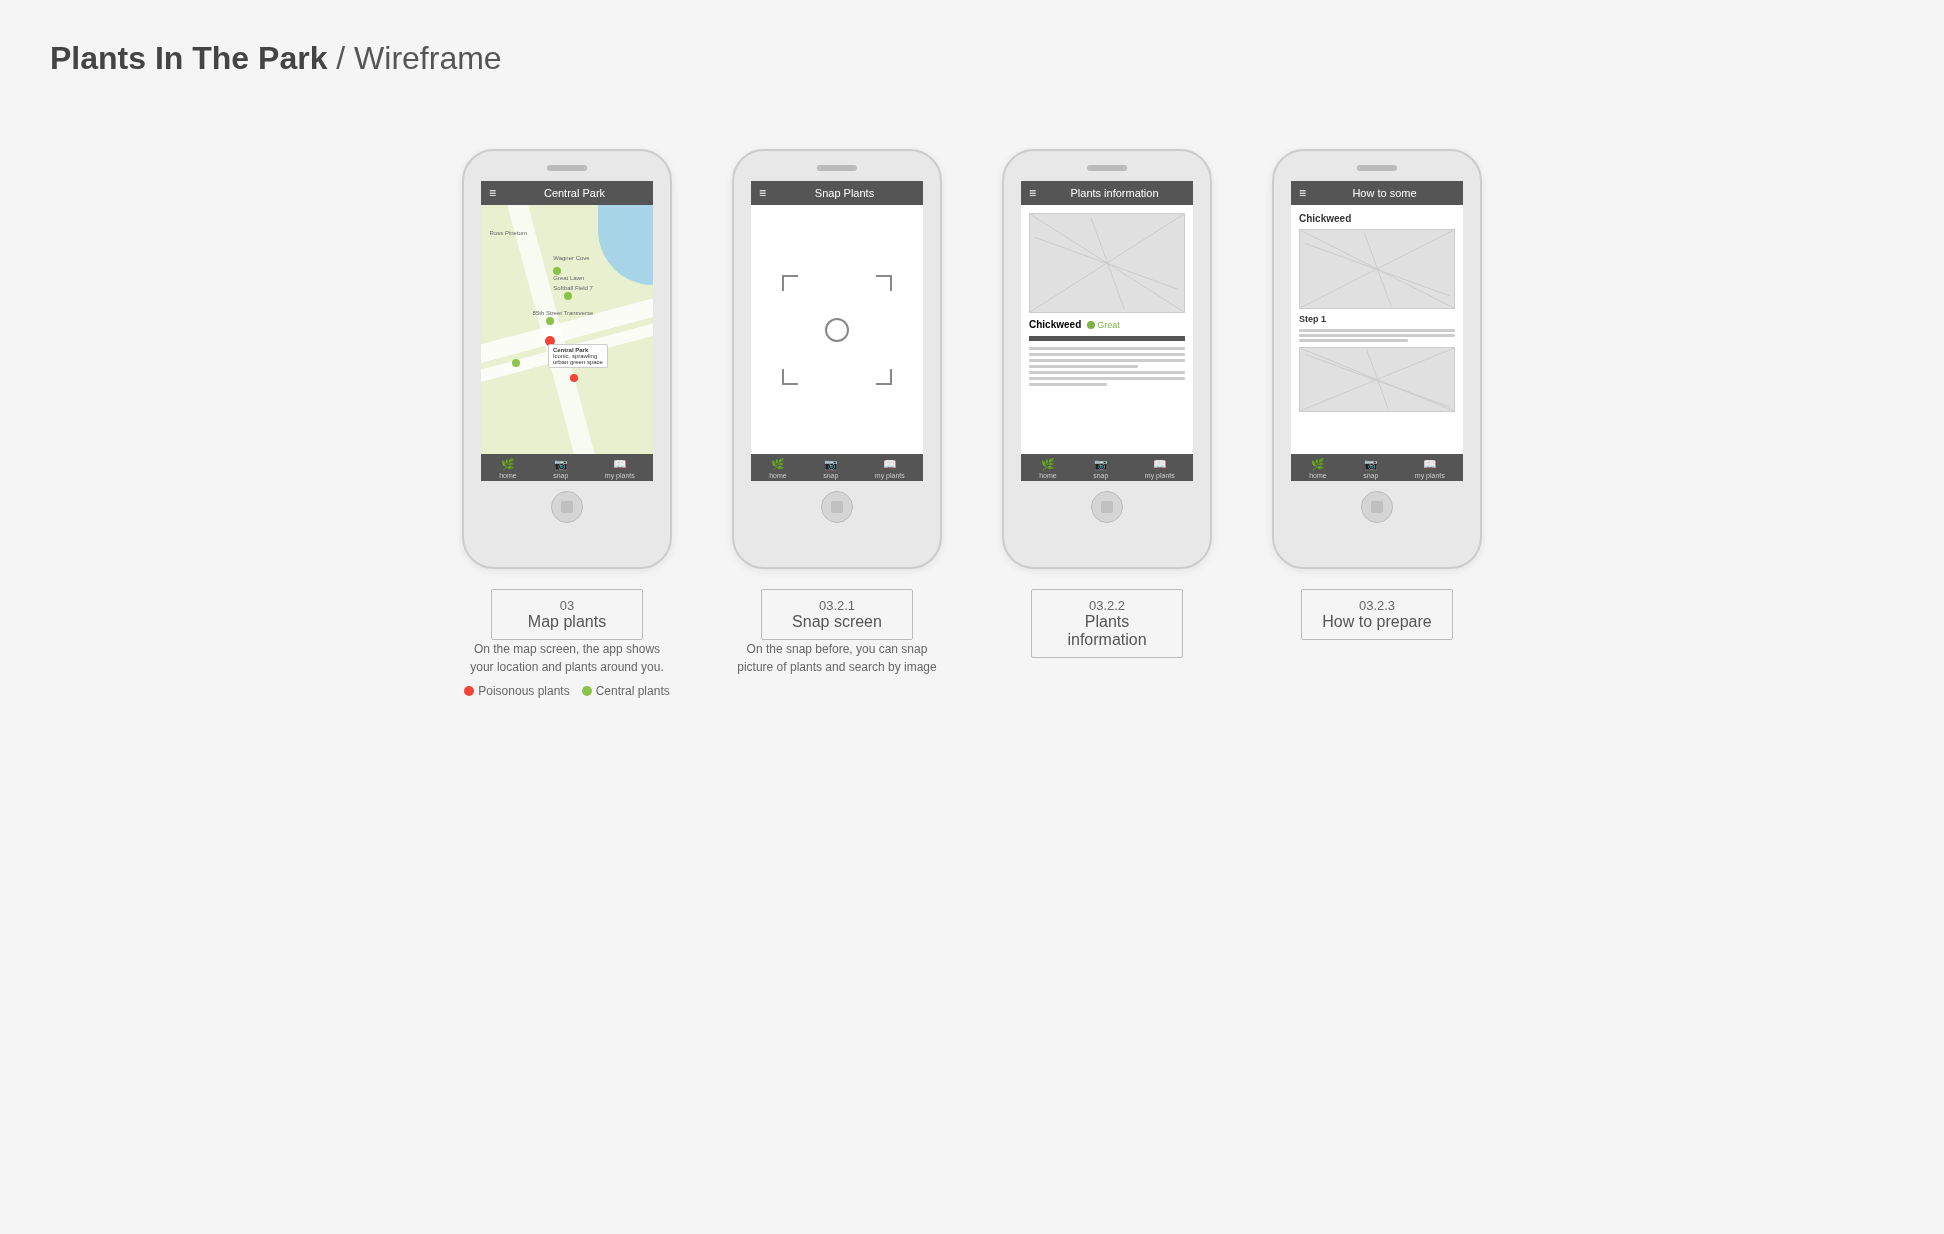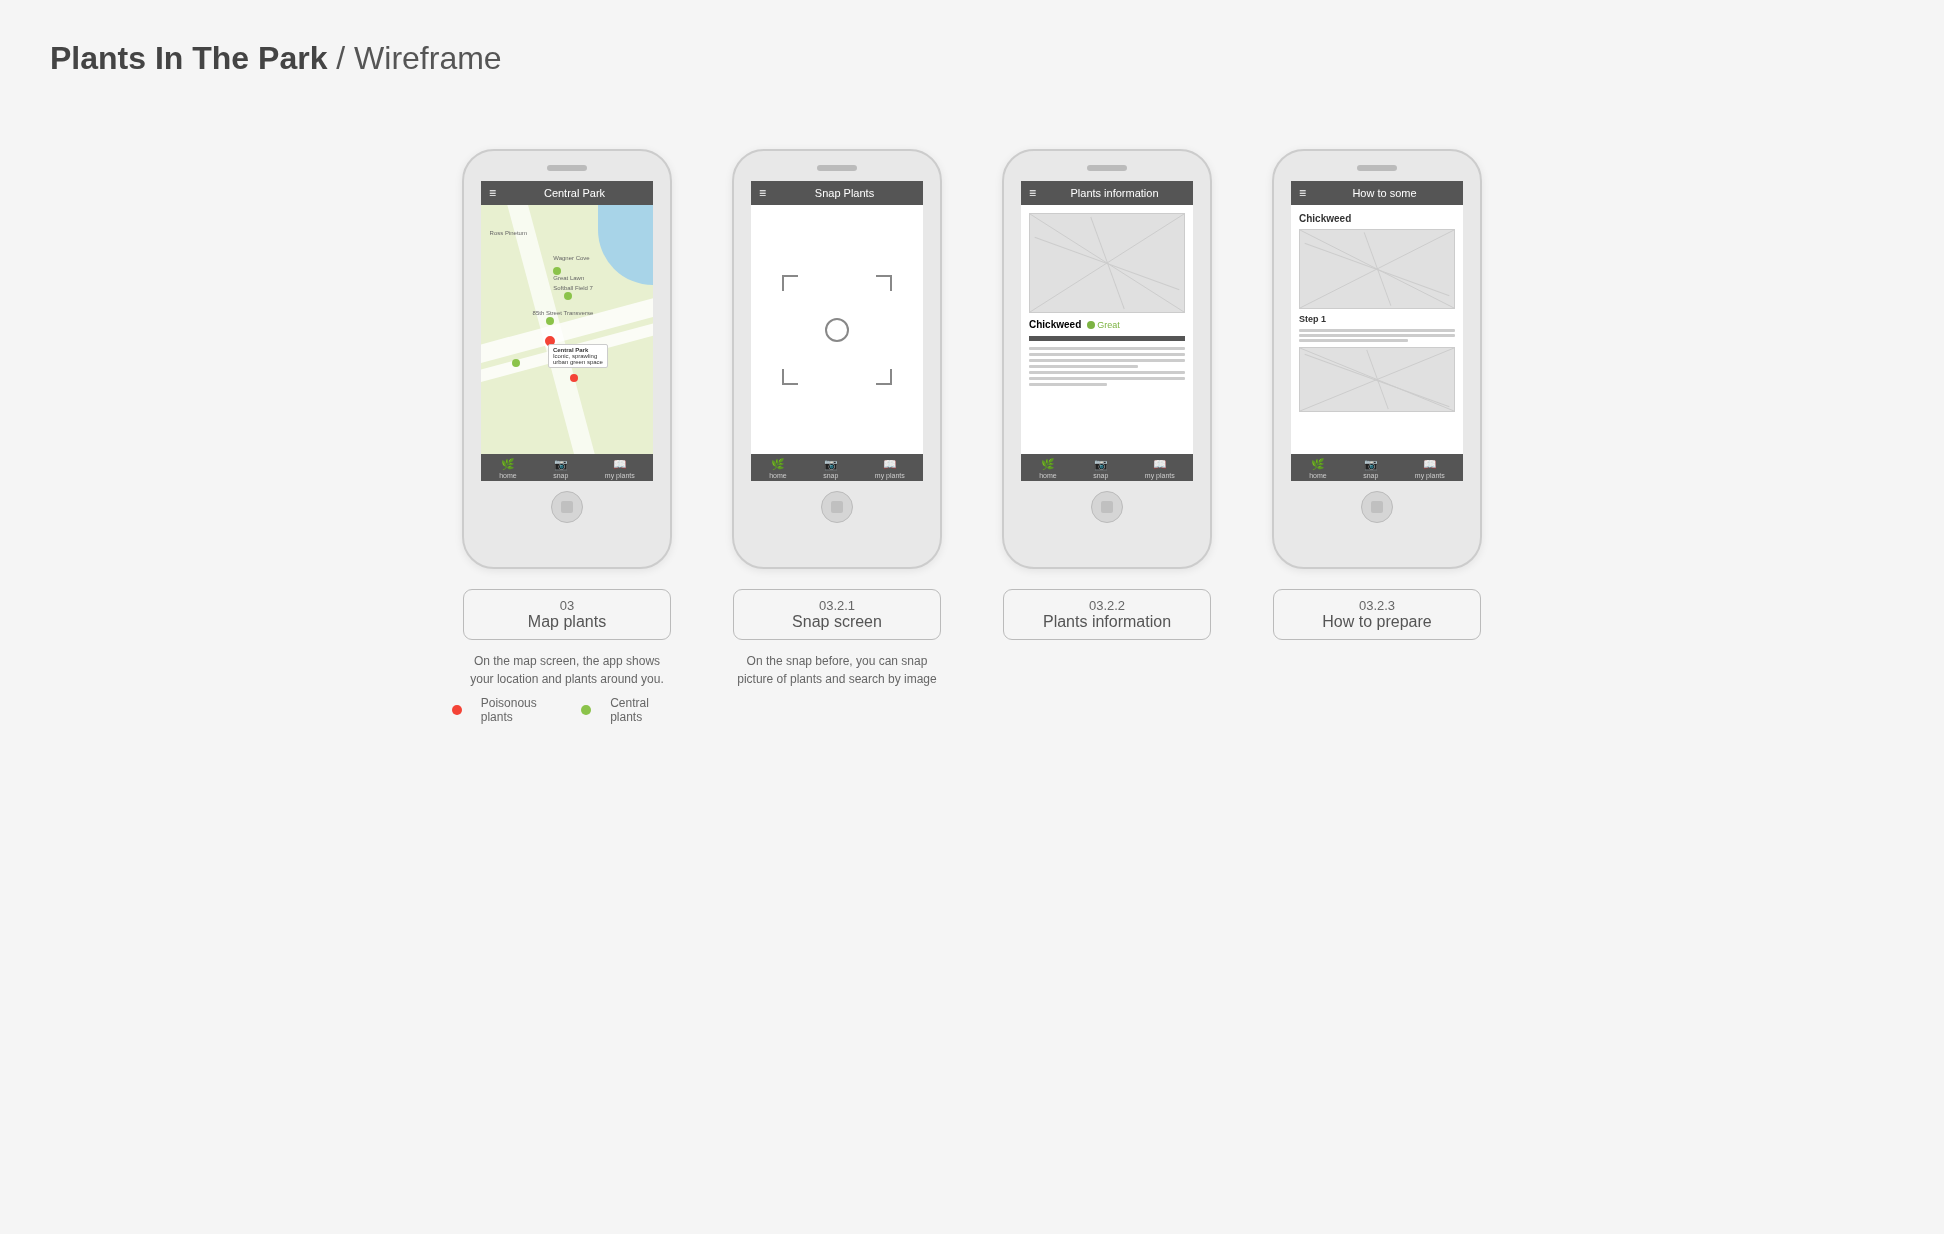--- a/index.html
+++ b/index.html
@@ -350,54 +350,53 @@
     }
     .cook-text-lines {
       display: flex;
       flex-direction: column;
       gap: 2px;
     }
 
     
     .screen-label-box {
       border: 1.5px solid #bbb;
-      border-radius: 9px;
+      border-radius: 2px;
       padding: 8px 16px;
       text-align: center;
       margin-top: 20px;
-      width: 208px;
+      width: 152px;
     }
     .label-number {
       font-size: 13px;
       color: #666;
     }
     .label-name {
       font-size: 16px;
       color: #555;
     }
     .screen-desc {
       font-size: 12px;
       color: #666;
       text-align: center;
-      margin-top: 12px;
       line-height: 1.5;
       max-width: 210px;
     }
     .legend {
       display: flex;
       gap: 12px;
       justify-content: center;
       margin-top: 8px;
       font-size: 12px;
       color: #666;
     }
     .legend-item {
       display: flex;
       align-items: center;
-      gap: 19px;
+      gap: 4px;
     }
     .legend-dot {
       width: 10px;
       height: 10px;
       border-radius: 50%;
     }
   </style>
 </head>
 <body>
 

